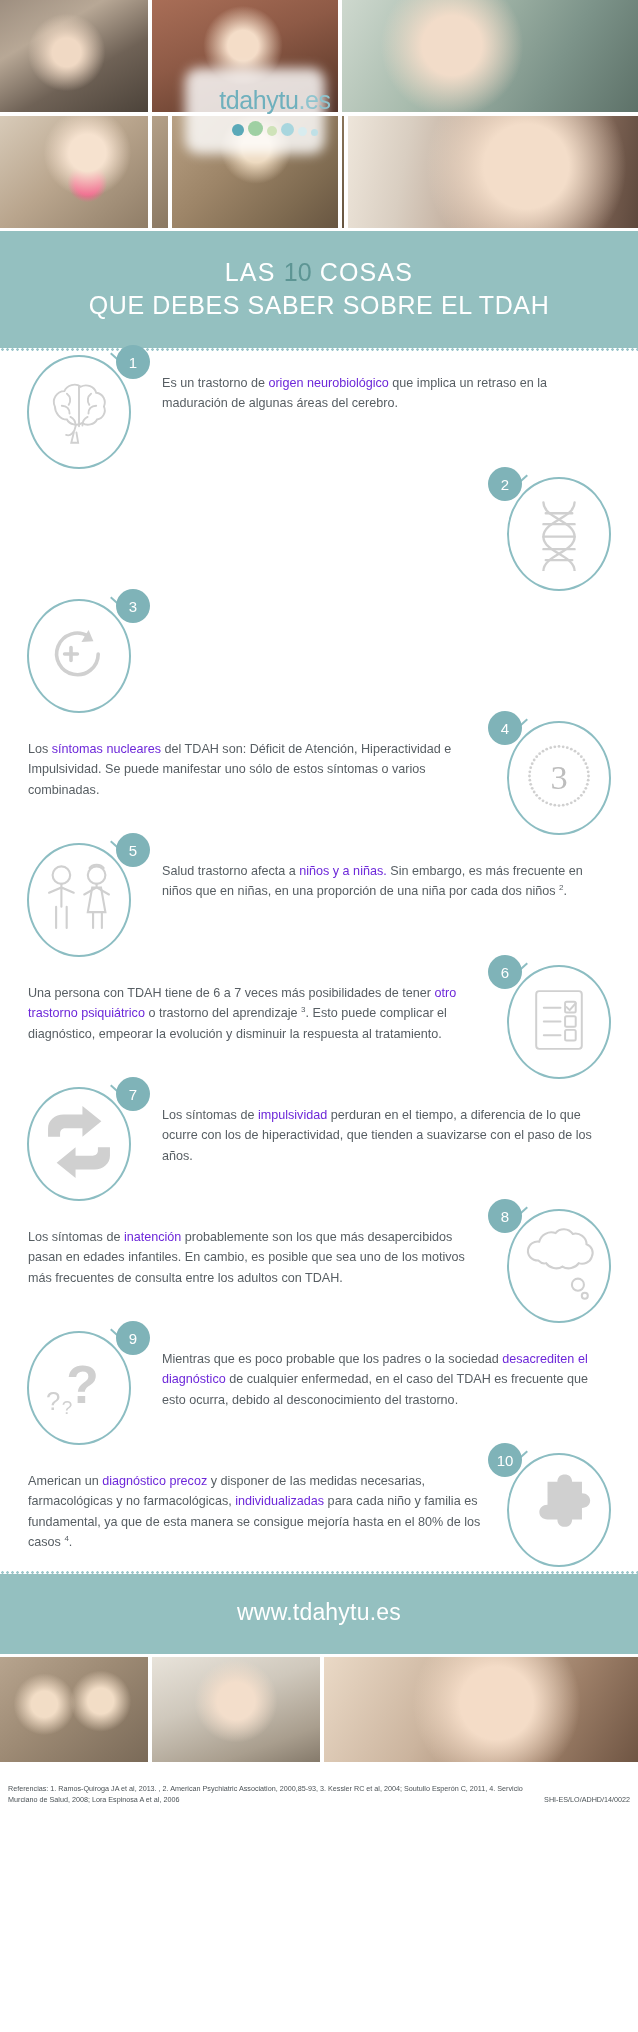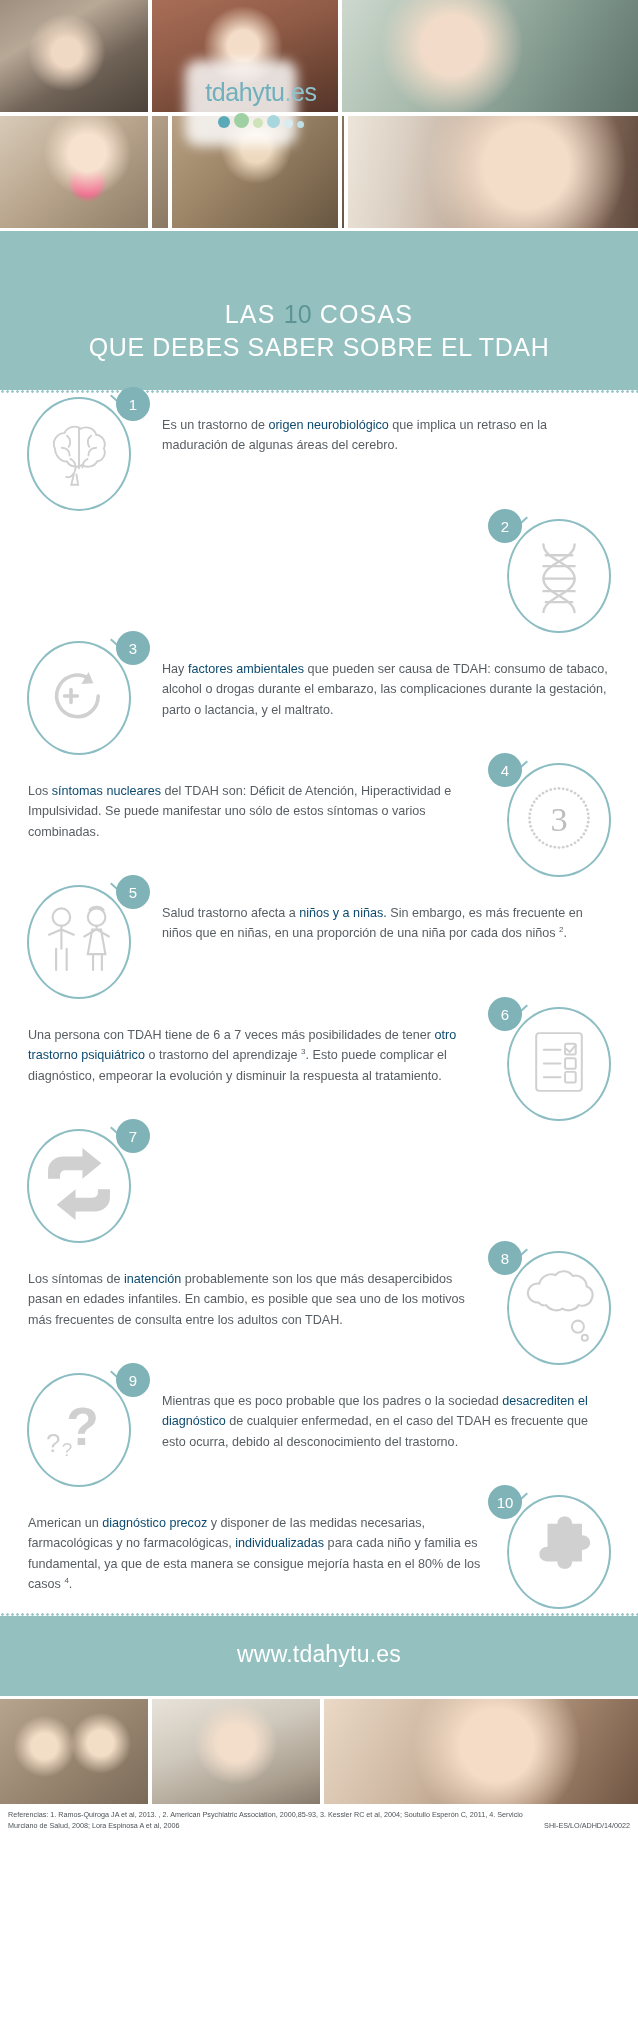--- a/index.html
+++ b/index.html
@@ -61,22 +61,22 @@
     background:
       radial-gradient(circle at 62% 46%, #f3ddc9 0 22%, rgba(243,221,201,0) 52%),
       linear-gradient(100deg,#efe7dc 0%,#d9cec1 22%,#b79e8c 52%,#7d6354 85%,#5d483c 100%);
   }
   .photo-sep-v { position: absolute; top: 0; bottom: 0; width: 4px; background: #ffffff; }
   .photo-sep-h { position: absolute; left: 0; right: 0; height: 4px; background: #ffffff; }
 
   
   .logo-wrap {
     position: absolute;
-    left: 185px; top: 60px;
-    width: 112px; height: 86px;
+    left: 185px; top: 68px;
+    width: 140px; height: 86px;
     z-index: 5;
     display: flex; flex-direction: column;
     align-items: center; justify-content: center; padding-left: 40px;
   }
   .logo-bubble {
     position: absolute; inset: 0;
     background: rgba(255,255,255,0.82);
     border-radius: 14px;
     filter: blur(6px);
   }
@@ -108,21 +108,21 @@
     background-image: radial-gradient(circle, #ffffff 0 45%, rgba(0,0,0,0) 50%);
   }
 
   
   .title-band {
     background: #94c0c0;
     padding: 26px 0 28px;
     text-align: center;
     color: #ffffff;
   }
-  .title-l1 { font-size: 25px; letter-spacing: 1.2px; line-height: 1.22; font-weight: 400; margin-top: 42px; }
+  .title-l1 { font-size: 25px; letter-spacing: 1.2px; line-height: 1.22; font-weight: 400; }
   .title-l1 .ten { color: #5d9594; font-weight: 400; letter-spacing: 0; }
   .title-l2 { font-size: 25px; letter-spacing: 0.6px; line-height: 1.22; margin-top: 2px; font-weight: 400; }
 
   
   .body-wrap { padding: 0 0 0 0; background: #fff; }
 
   .item {
     position: relative;
     display: flex;
     align-items: flex-start;
@@ -172,21 +172,21 @@
 
   .text-col {
     flex: 1;
     font-size: 12.6px;
     line-height: 1.62;
     color: #575e63;
     padding-top: 22px;
   }
   .item.left  .text-col { padding-left: 22px; padding-right: 8px; }
   .item.right .text-col { padding-right: 14px; padding-left: 10px; }
-  .hl { color: #0c4a6e; }
+  .hl { color: #6d28d9; }
   .sup { font-size: 8px; vertical-align: super; }
 
   
   .cta-band {
     background: #94c0c0;
     color: #ffffff;
     text-align: center;
     padding: 24px 0 26px;
   }
   .cta-l1 { font-size: 23px; line-height: 1.3; letter-spacing: 0.2px; }
@@ -220,21 +220,21 @@
   .refs {
     padding: 6px 8px 6px 8px;
     font-size: 7.2px;
     line-height: 1.5;
     color: #4b5256;
     display: flex;
     justify-content: space-between;
     align-items: flex-end;
     gap: 8px;
   }
-  .refs-left { flex: 1; }
+  .refs-left { flex: 1; margin-top: 16px; }
   .refs-code { white-space: nowrap; }
 </style>
 </head>
 <body>
 
 <div class="photo-header">
   <div class="ph-cell ph-r1 ph-a img-boy-table"></div>
   <div class="ph-cell ph-r1 ph-b img-girl-glasses"></div>
   <div class="ph-cell ph-r1 ph-c img-boy-writing"></div>
   <div class="ph-cell ph-r2 ph-d img-girl-pink"></div>
@@ -314,21 +314,20 @@
         <div class="leader"></div>
         <div class="num-badge">3</div>
         <div class="glyph"><svg width="80" height="80" viewBox="0 0 100 100" fill="none" xmlns="http://www.w3.org/2000/svg">
             <g stroke="#d0d0d0" stroke-width="4.5" fill="none" stroke-linecap="round">
               <path d="M74 50a26 26 0 1 1-12-22"></path>
               <path d="M40 42v16M32 50h16"></path>
             </g>
             <path d="M62 20l6 14-15 1z" fill="#d0d0d0"></path>
           </svg></div>
       </div>
-      <div class="text-col"><span>Hay </span><span class="hl">factores ambientales</span><span> que pueden ser causa de TDAH: consumo de tabaco, alcohol o drogas durante el embarazo, las complicaciones durante la gestación, parto o lactancia, y el maltrato.</span></div>
     </div>
     <div class="item right">
       <div class="icon-col">
         <div class="circle-outline"></div>
         <div class="leader"></div>
         <div class="num-badge">4</div>
         <div class="glyph"><svg width="82" height="82" viewBox="0 0 100 100" fill="none" xmlns="http://www.w3.org/2000/svg">
             <g fill="#d0d0d0">
               <circle cx="86.0" cy="50.0" r="1.7"></circle>
               <circle cx="85.6" cy="55.1" r="1.7"></circle>
@@ -422,20 +421,21 @@
         <div class="circle-outline"></div>
         <div class="leader"></div>
         <div class="num-badge">7</div>
         <div class="glyph"><svg width="86" height="86" viewBox="0 0 100 100" fill="none" xmlns="http://www.w3.org/2000/svg">
             <g fill="#d0d0d0">
               <path d="M14 34c0-9 8-16 18-16h22v-10l22 18-22 18v-10H34c-3 0-6 2-6 6v4H14z"></path>
               <path d="M86 66c0 9-8 16-18 16H46v10L24 74l22-18v10h20c3 0 6-2 6-6v-4h14z"></path>
             </g>
           </svg></div>
       </div>
+      <div class="text-col"><span>Los síntomas de </span><span class="hl">impulsividad</span><span> perduran en el tiempo, a diferencia de lo que ocurre con los de hiperactividad, que tienden a suavizarse con el paso de los años.</span></div>
     </div>
     <div class="item right">
       <div class="icon-col">
         <div class="circle-outline"></div>
         <div class="leader"></div>
         <div class="num-badge">8</div>
         <div class="glyph"><svg width="86" height="86" viewBox="0 0 100 100" fill="none" xmlns="http://www.w3.org/2000/svg">
             <g stroke="#d0d0d0" stroke-width="2.4" fill="none">
               <path d="M26 46c-8 0-13-6-12-13 1-6 7-10 13-9 2-8 11-13 19-10 5-6 15-6 20 1 8-2 16 4 16 12 6 2 9 9 6 15-2 6-9 9-15 7-4 6-13 8-19 4-6 4-15 2-19-4-3 1-6 0-9-3z"></path>
               <circle cx="72" cy="74" r="7"></circle>

